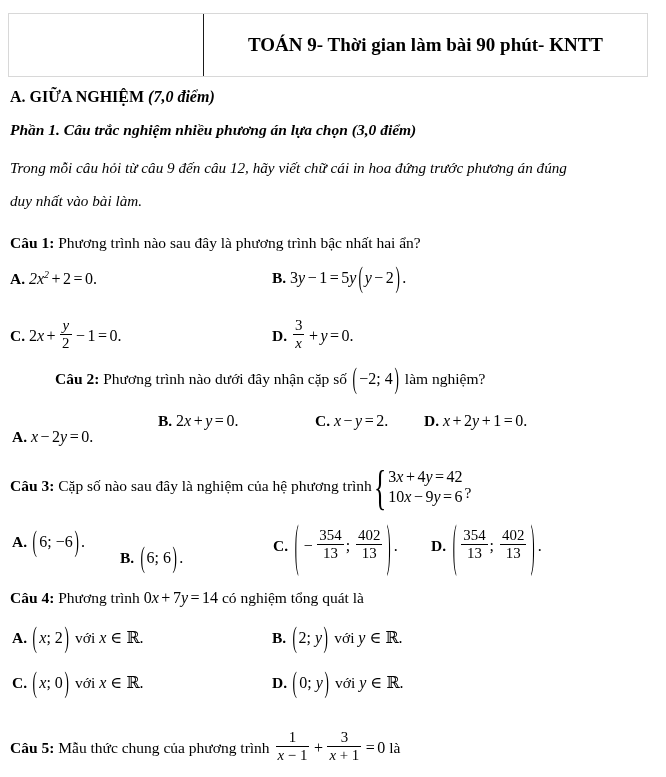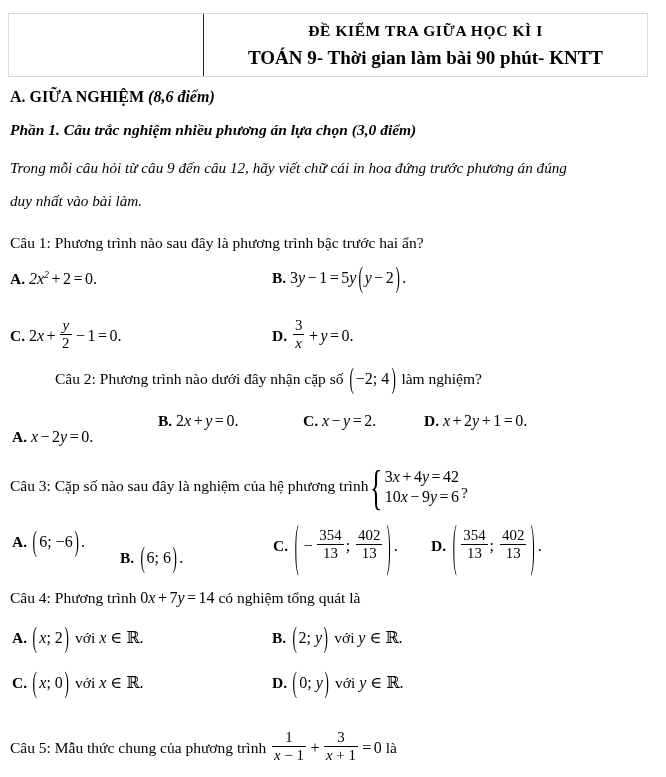--- a/index.html
+++ b/index.html
@@ -70,21 +70,21 @@
     font-size: 15.5px;
     text-align: center;
   }
 
   .instr {
     font-style: italic;
     font-size: 15.2px;
   }
 
   .qline { font-size: 15.5px; }
-  .qlabel { font-weight: normal; }
+  .qlabel { font-weight: bold; }
 
   .opt { font-size: 15.5px; }
   .optlabel { font-weight: bold; }
 
   
   .m {
     font-family: "Liberation Serif", "DejaVu Serif", serif;
     font-style: italic;
     font-size: 16px;
   }
@@ -160,36 +160,35 @@
     vertical-align: -0.45em;
     margin-left: 1px;
   }
 </style>
 </head>
 <body>
 
 <div class="header-table">
   <div class="header-left"></div>
   <div class="header-right">
-    <div class="header-line1">ĐỀ KIỂM TRA GIỮA HỌC KÌ I</div>
     <div class="header-line2">TOÁN 9- Thời gian làm bài 90 phút- KNTT</div>
   </div>
 </div>
 
 <div class="blk sect-head" style="left:10px; top:88px;">
-  <span>A. GIỮA NGHIỆM </span><span class="ital">(8,6 điểm)</span>
+  <span>A. GIỮA NGHIỆM </span><span class="ital">(7,0 điểm)</span>
 </div>
 
 <div class="blk part-head" style="left:10px; top:121px;">Phần 1. Câu trắc nghiệm nhiều phương án lựa chọn (3,0 điểm)</div>
 
 <div class="blk instr" style="left:10px; top:159px;">Trong mỗi câu hỏi từ câu 9 đến câu 12, hãy viết chữ cái in hoa đứng trước phương án đúng</div>
 <div class="blk instr" style="left:10px; top:192px;">duy nhất vào bài làm.</div>
 
 <div class="blk qline" style="left:10px; top:234px;">
-  <span class="qlabel">Câu 1:</span><span> Phương trình nào sau đây là phương trình bậc trước hai ẩn?</span>
+  <span class="qlabel">Câu 1:</span><span> Phương trình nào sau đây là phương trình bậc nhất hai ẩn?</span>
 </div>
 
 <div class="blk opt" style="left:10px; top:269px;">
   <span class="optlabel">A.</span>
   <span class="m">2<span class="it">x</span><sup class="exp">2</sup><span class="op">+</span><span class="mn">2</span><span class="op">=</span><span class="mn">0.</span></span>
 </div>
 
 <div class="blk opt" style="left:272px; top:269px;">
   <span class="optlabel">B.</span>
   <span class="m"><span class="mn">3</span>y<span class="op">−</span><span class="mn">1</span><span class="op">=</span><span class="mn">5</span>y<span class="tp">(</span>y<span class="op">−</span><span class="mn">2</span><span class="tp">)</span><span class="mn">.</span></span>
@@ -210,21 +209,21 @@
 </div>
 
 <div class="blk opt" style="left:12px; top:412px;margin-top:16px;">
   <span class="optlabel">A.</span>
   <span class="m">x<span class="op">−</span><span class="mn">2</span>y<span class="op">=</span><span class="mn">0.</span></span>
 </div>
 <div class="blk opt" style="left:158px; top:412px;">
   <span class="optlabel">B.</span>
   <span class="m"><span class="mn">2</span>x<span class="op">+</span>y<span class="op">=</span><span class="mn">0.</span></span>
 </div>
-<div class="blk opt" style="left:303px; top:412px;">
+<div class="blk opt" style="left:315px; top:412px;">
   <span class="optlabel">C.</span>
   <span class="m">x<span class="op">−</span>y<span class="op">=</span><span class="mn">2.</span></span>
 </div>
 <div class="blk opt" style="left:424px; top:412px;">
   <span class="optlabel">D.</span>
   <span class="m">x<span class="op">+</span><span class="mn">2</span>y<span class="op">+</span><span class="mn">1</span><span class="op">=</span><span class="mn">0.</span></span>
 </div>
 
 <div class="blk qline" style="left:10px; top:467px;">
   <span class="qlabel">Câu 3:</span><span> Cặp số nào sau đây là nghiệm của hệ phương trình</span><span class="system"><span class="brace">{</span><span class="eqs"><div class="m"><span class="mn">3</span>x<span class="op">+</span><span class="mn">4</span>y<span class="op">=</span><span class="mn">42</span></div><div class="m"><span class="mn">10</span>x<span class="op">−</span><span class="mn">9</span>y<span class="op">=</span><span class="mn">6</span></div></span></span><span class="qmark">?</span>

